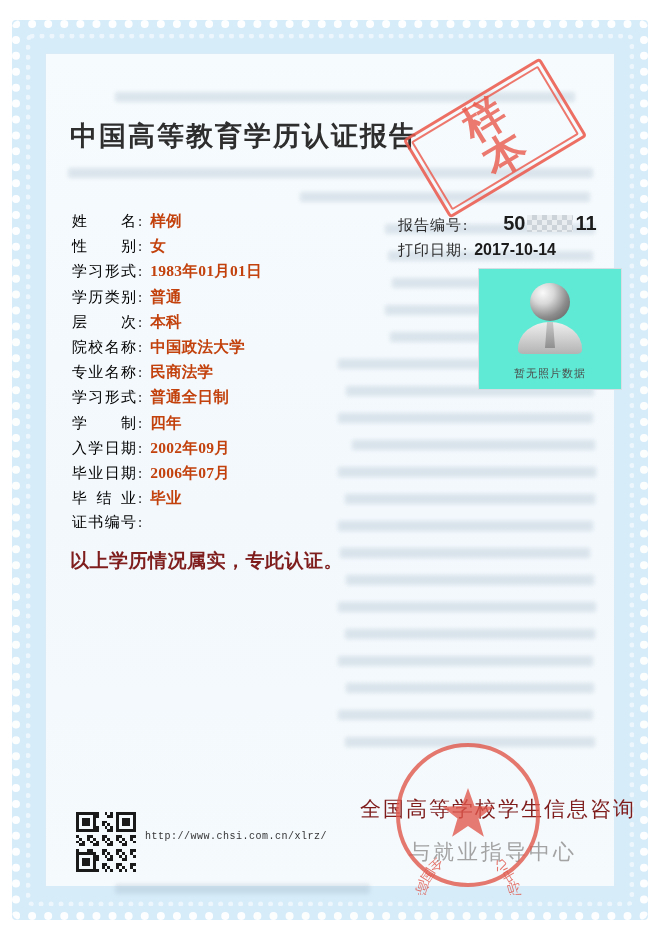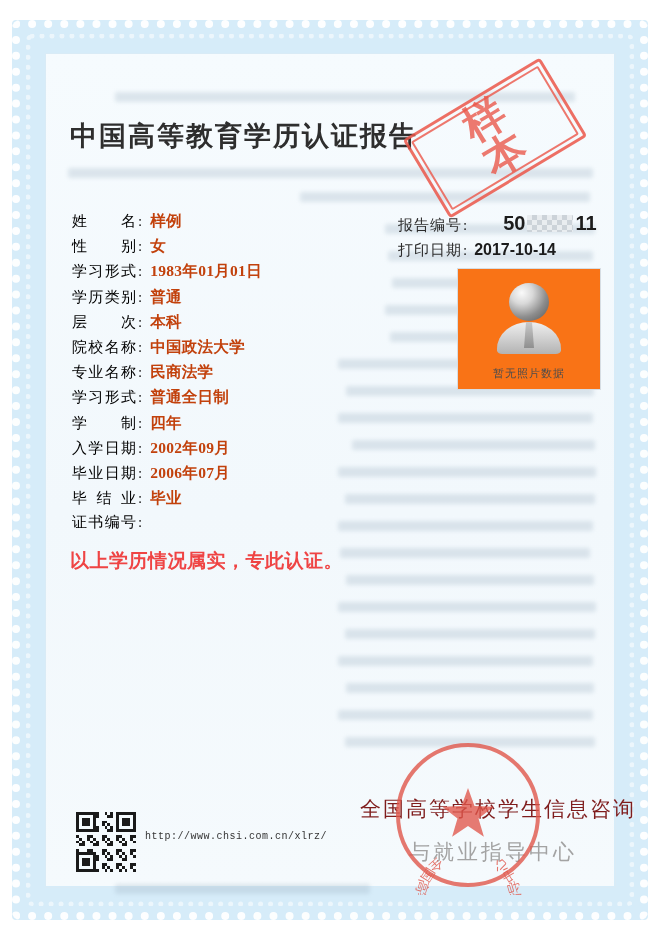--- a/index.html
+++ b/index.html
@@ -73,22 +73,22 @@
     display:inline-block; width:46px; height:17px; margin:0 2px;
     background:repeating-conic-gradient(#ccd3d9 0% 25%, #e9edf0 0% 50%);
     background-size:10px 10px; border-radius:1px;
   }
   .meta-date {
     font-family:"Liberation Sans", sans-serif; font-weight:bold;
     font-size:16px; color:#1c1c1c;
   }
   
   .photo {
-    position:absolute; left:457px; top:268px; width:142px; height:120px;
-    background:#f97316; border:1px solid #d6dde3; z-index:3;
+    position:absolute; left:478px; top:268px; width:142px; height:120px;
+    background:#5eead4; border:1px solid #d6dde3; z-index:3;
   }
   .ph-head {
     position:absolute; left:50%; top:14px; transform:translateX(-50%);
     width:40px; height:38px; border-radius:50%;
     background:radial-gradient(circle at 32% 26%, #fafafa 0%, #d9d9d9 28%, #8d8d8d 62%, #555 100%);
   }
   .ph-body {
     position:absolute; left:50%; top:53px; transform:translateX(-50%);
     width:64px; height:32px;
     background:linear-gradient(180deg,#efefef,#b3b3b3);
@@ -110,21 +110,21 @@
   .frow { height:25.2px; display:flex; align-items:baseline; white-space:nowrap; }
   .flabel {
     display:inline-block; width:64px; font-size:15px; color:#000000;
     text-align:justify; text-align-last:justify;
   }
   .fcolon { margin:0 8px 0 2px; font-size:15px; color:#222; }
   .fvalue { font-size:15.5px; color:#c2410c; letter-spacing:.3px;font-weight:bold; }
   .statement {
     position:absolute; left:70px; top:548px; z-index:3;
     font-family:"Liberation Sans", sans-serif;
-    font-size:19px; font-weight:bold; color:#ef4444; letter-spacing:.5px;
+    font-size:19px; font-weight:bold; color:#7f1d1d; letter-spacing:.5px;
   }
   
   .issuer-line1 {
     position:absolute; left:360px; top:795px; width:285px; z-index:3;
     font-family:"Liberation Sans", sans-serif;
     font-size:21px; color:#7f1d1d; letter-spacing:2px;
   }
   .issuer-line2 {
     position:absolute; left:409px; top:838px; z-index:3;
     font-family:"Liberation Sans", sans-serif;

